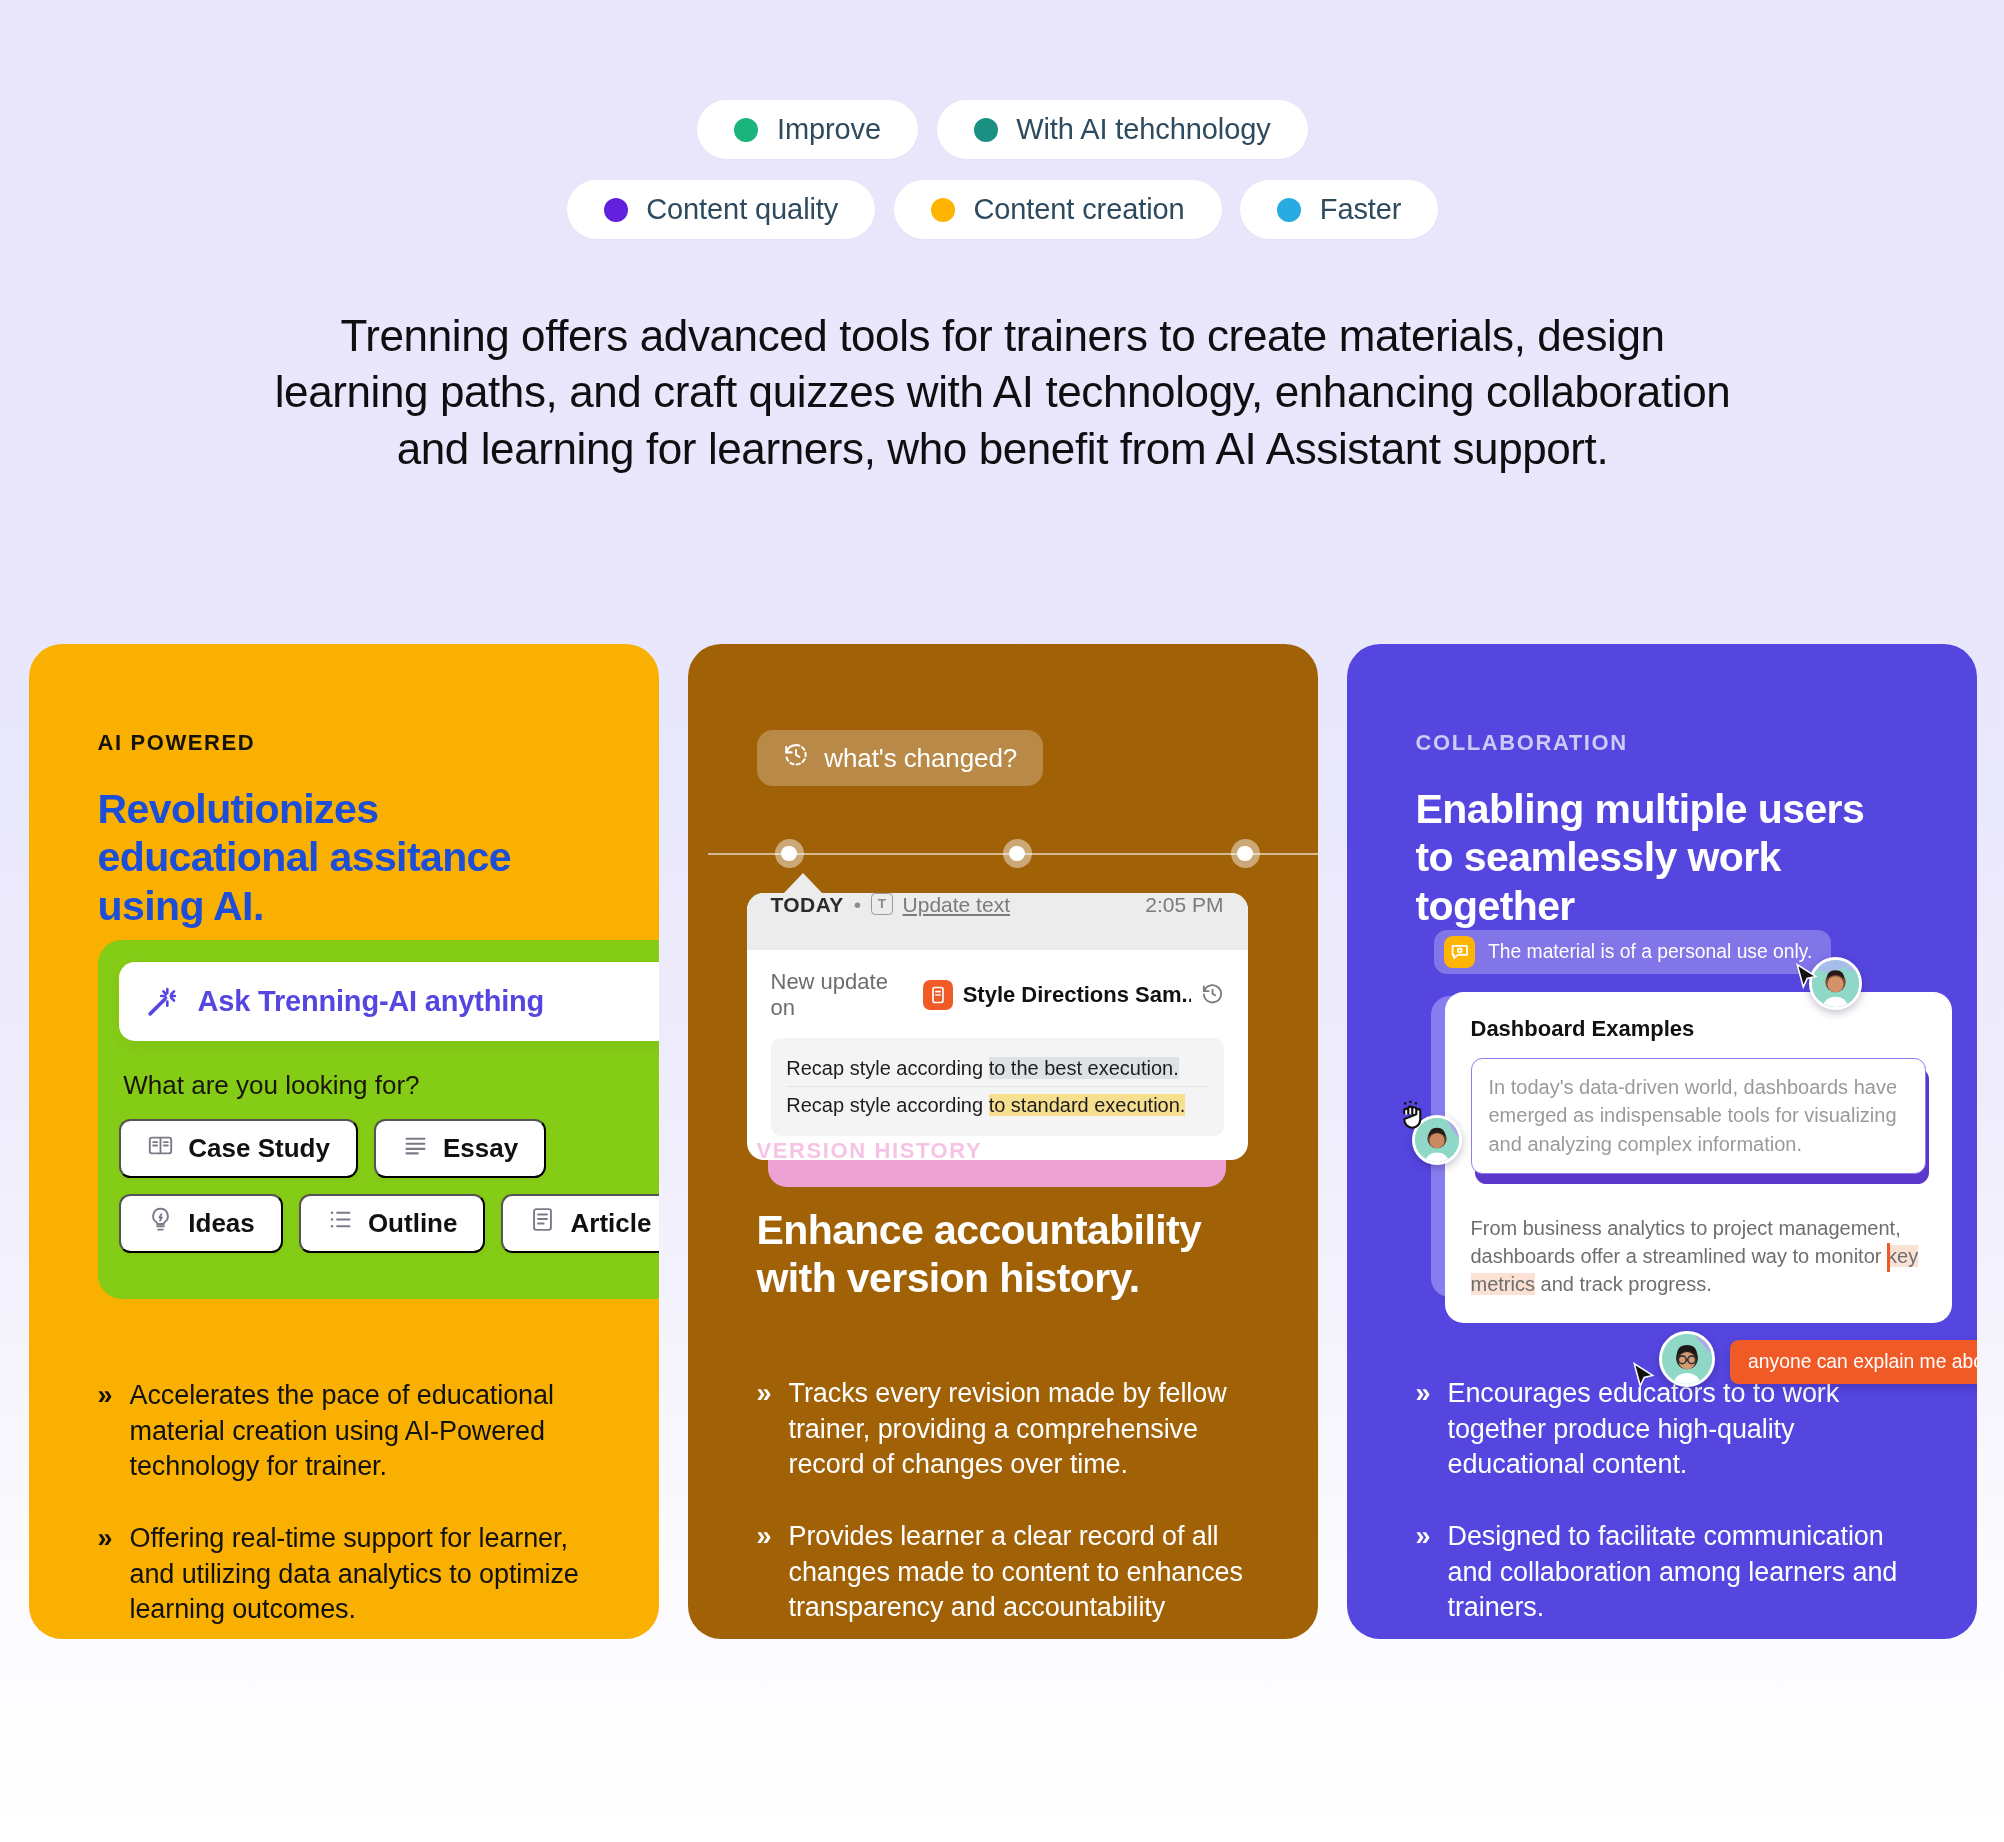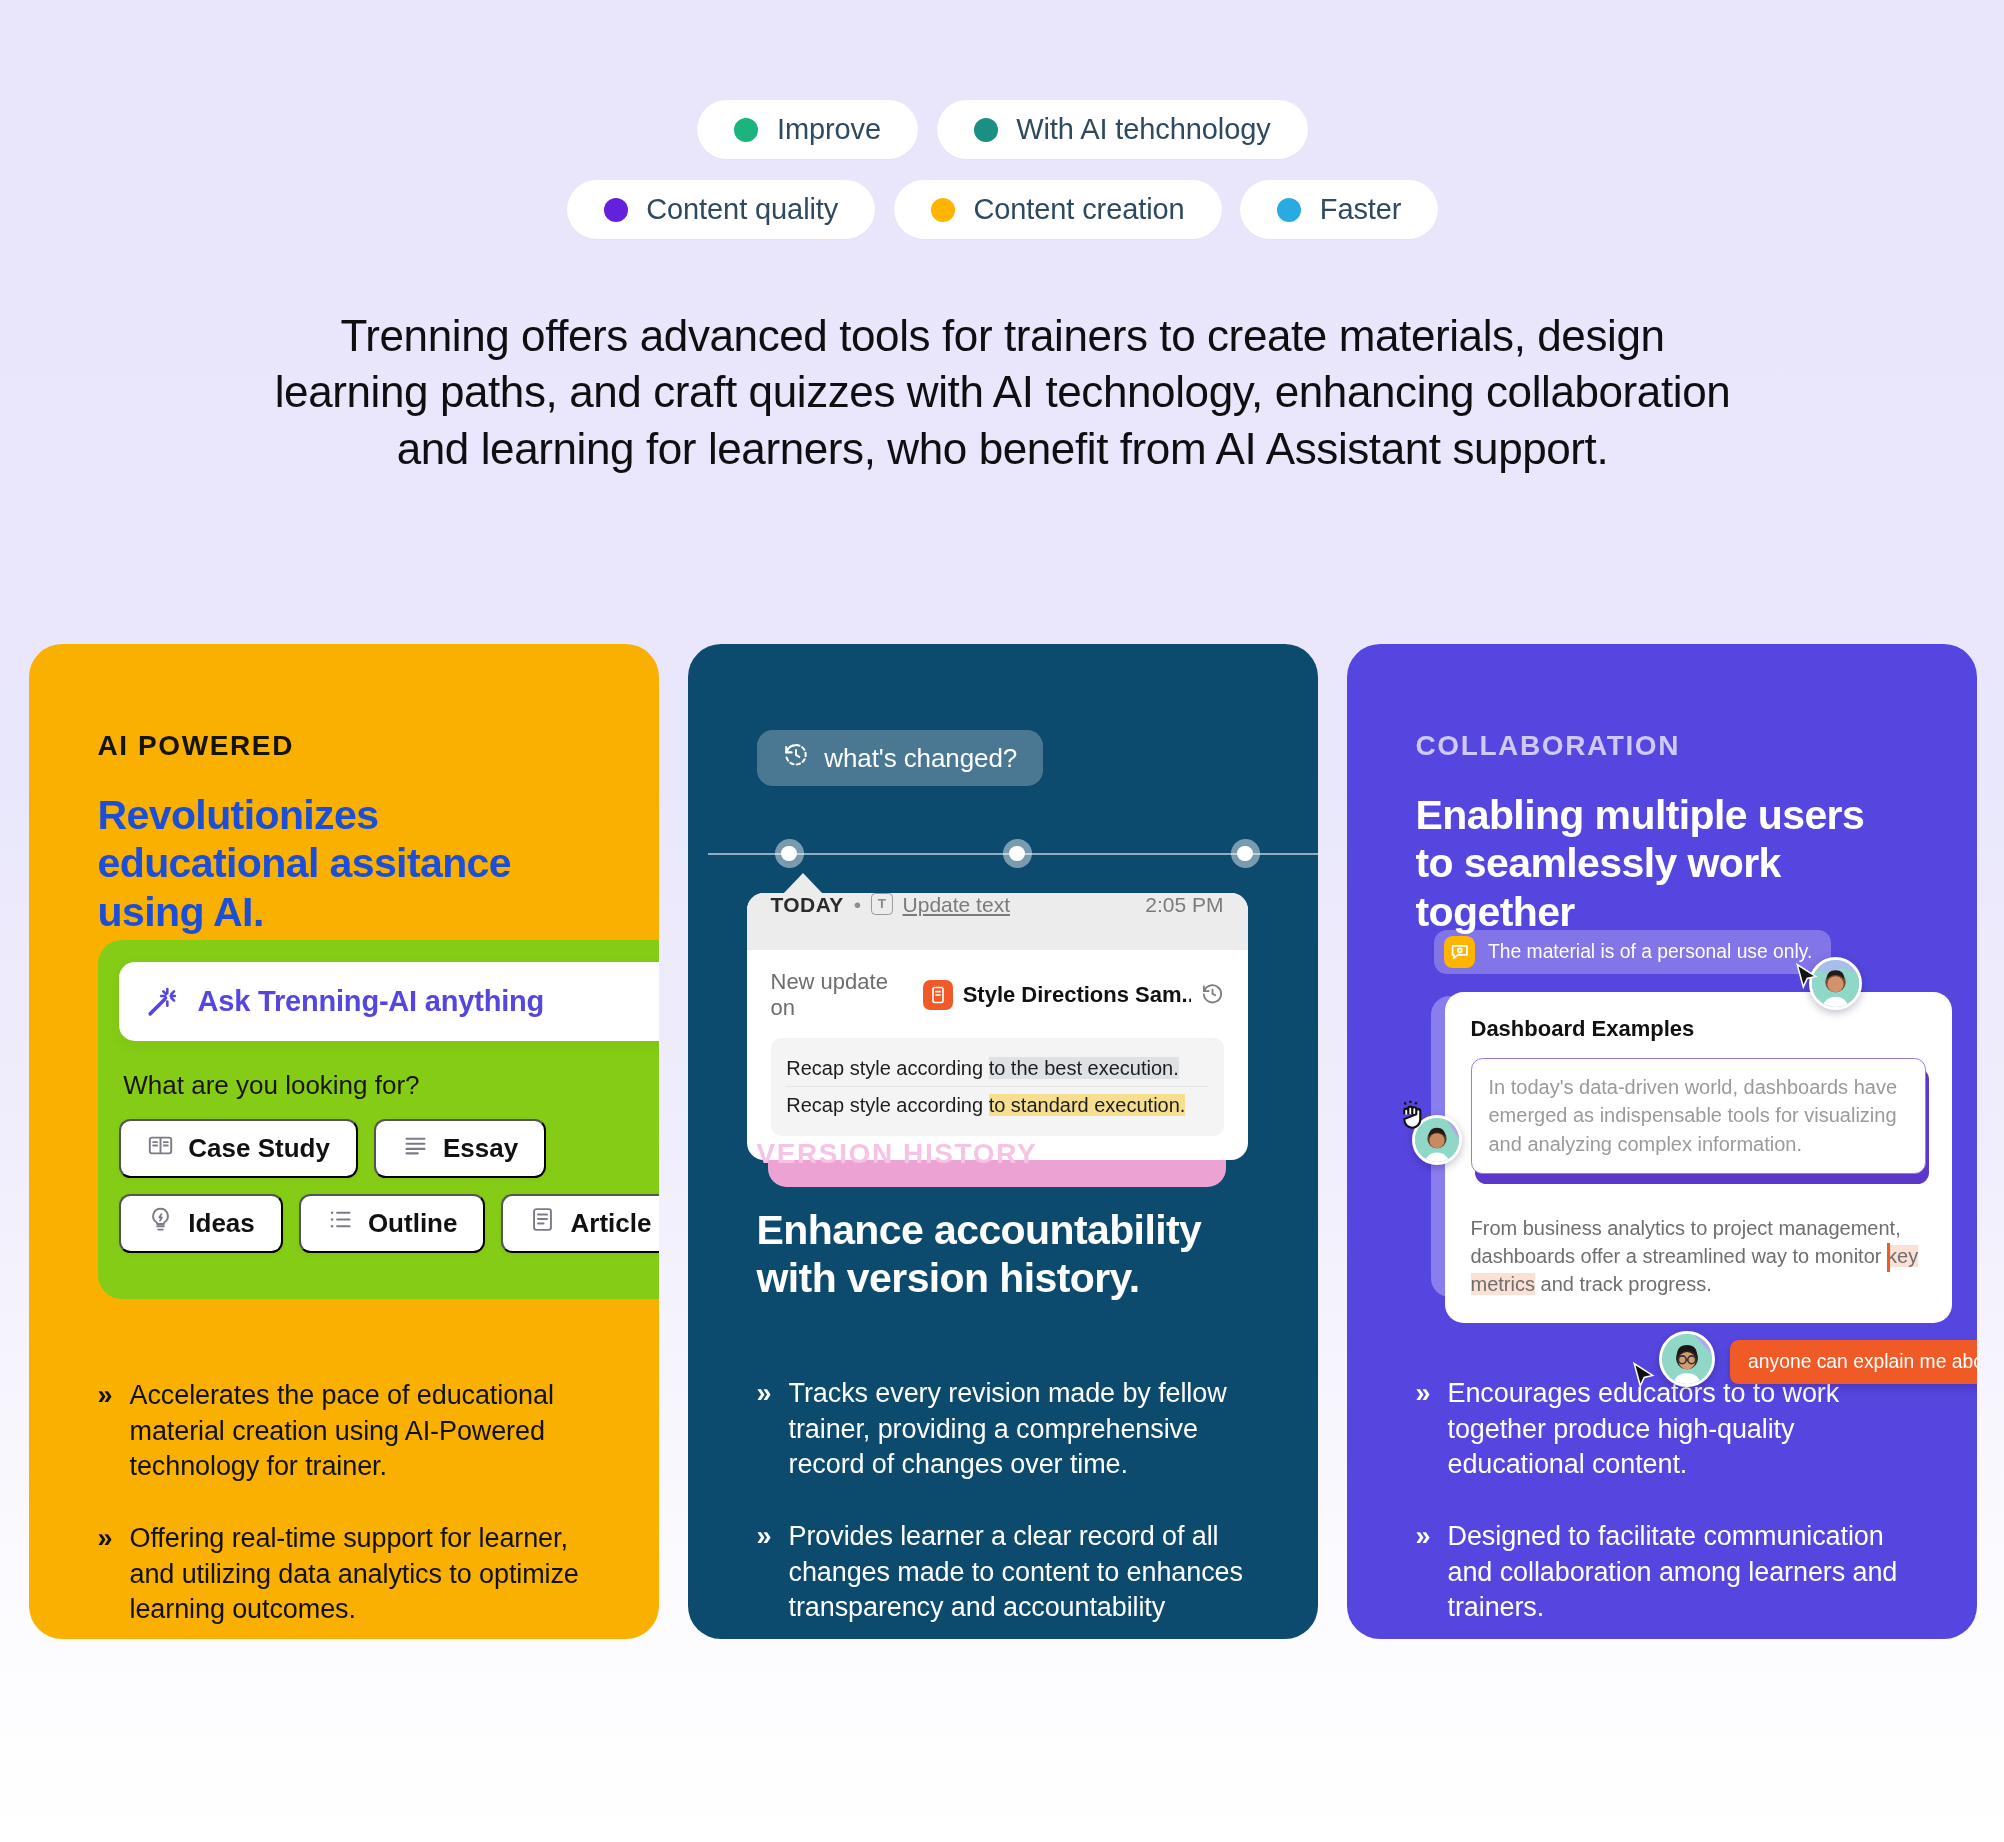--- a/index.html
+++ b/index.html
@@ -30,24 +30,24 @@
   
   .cards{
     position:absolute; left:0; top:644px; width:2005px;
     display:flex; justify-content:center; gap:29px;
   }
   .card{
     width:630px; height:995px; border-radius:33px; position:relative; overflow:hidden;
     padding:86px 69px 0 69px;
   }
   .card.orange{ background:#f9b000; }
-  .card.pink  { background:#0c4a6e; }
+  .card.pink  { background:#a16207; }
   .card.purple{ background:#5546e0; }
 
-  .eyebrow{ font-size:28px; font-weight:bold; letter-spacing:1.6px; }
+  .eyebrow{ font-size:22px; font-weight:bold; letter-spacing:1.6px; }
   .orange .eyebrow{ color:#15130e; }
   .pink   .eyebrow{ color:#f7c3e5; }
   .purple .eyebrow{ color:#cfc9f7; }
 
   .card-title{ margin-top:29px; font-size:41px; font-weight:bold; line-height:1.18; letter-spacing:-0.6px;}
   .orange .card-title{ color:#1d4ed8; }
   .pink   .card-title, .purple .card-title{ color:#fff; }
 
   
   .bullets{ position:absolute; left:69px; right:50px; }

